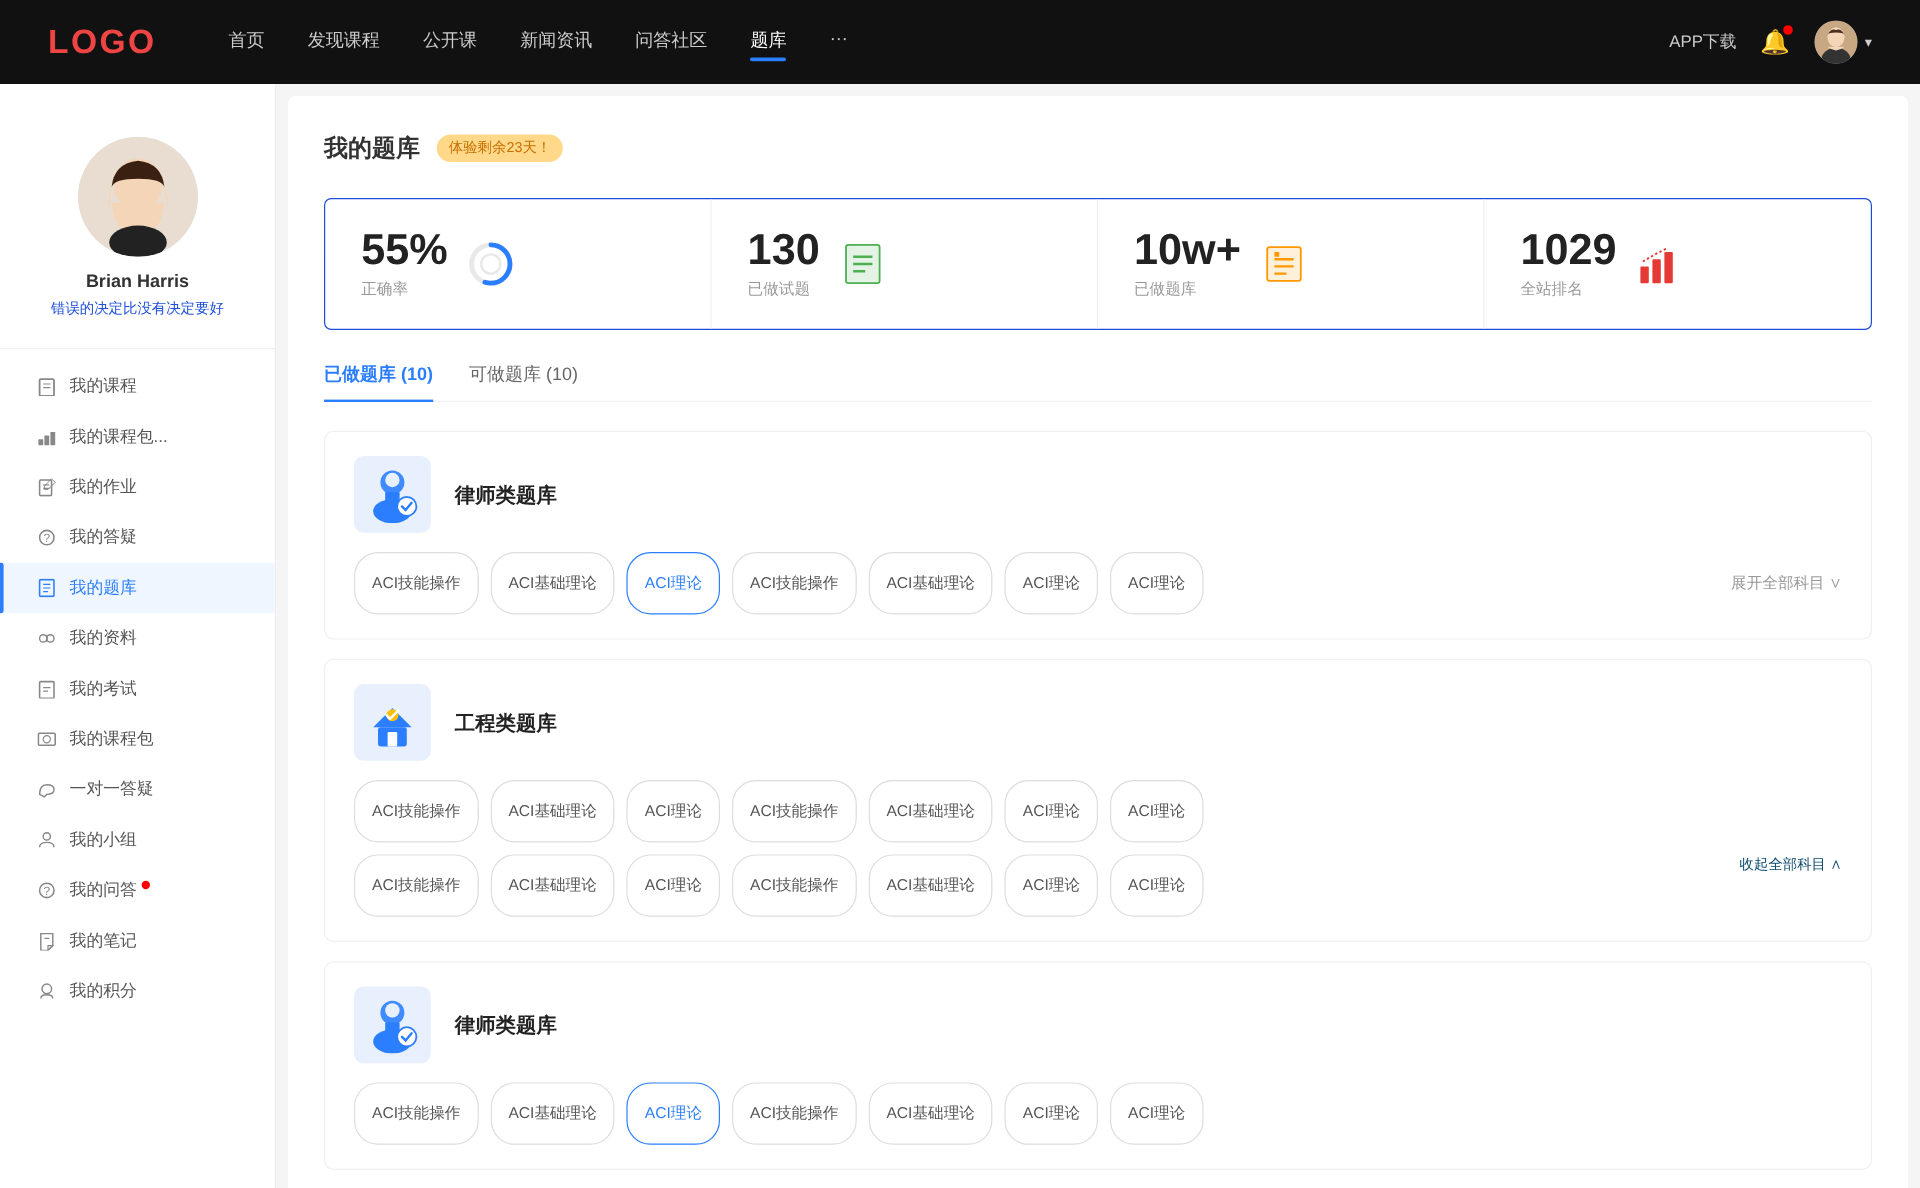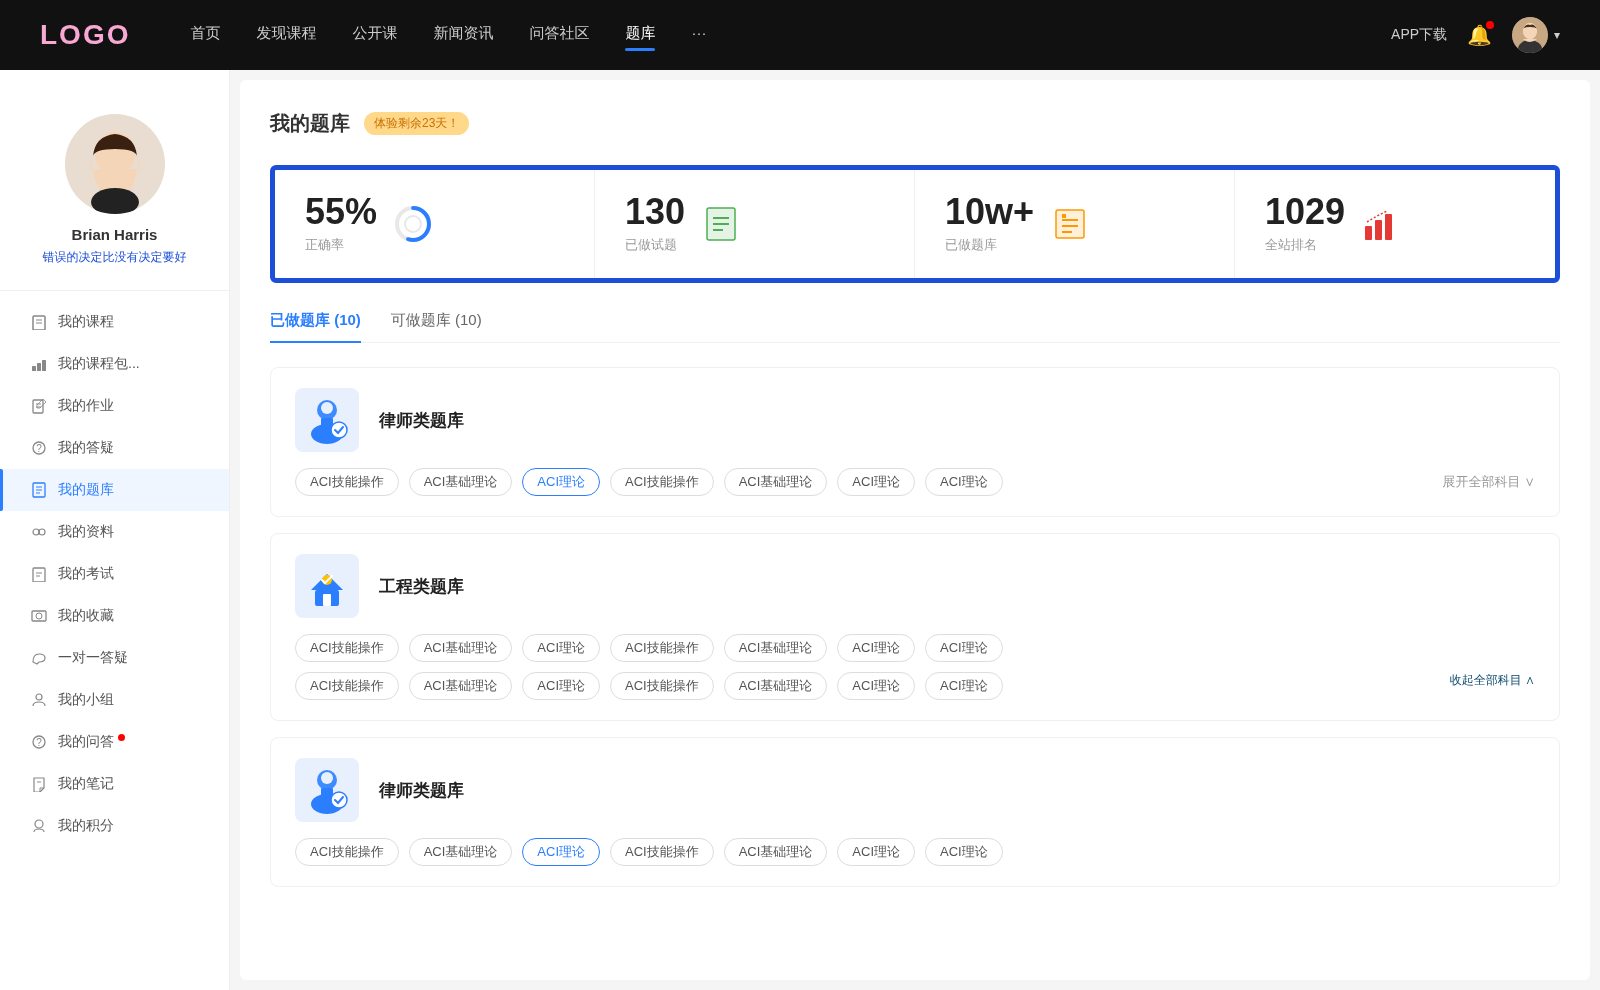--- a/index.html
+++ b/index.html
@@ -10,21 +10,21 @@
       background: #111;
       height: 70px;
       display: flex;
       align-items: center;
       padding: 0 40px;
       position: sticky;
       top: 0;
       z-index: 100;
     }
     .navbar-logo {
-      color: #f9a8d4;
+      color: #ef4444;
       font-size: 28px;
       font-weight: bold;
       letter-spacing: 2px;
       margin-right: 60px;
     }
     .navbar-nav {
       display: flex;
       gap: 36px;
       flex: 1;
     }
@@ -198,21 +198,21 @@
       padding: 3px 10px;
       border-radius: 12px;
       font-weight: 500;
     }
 
     
     .stats-row {
       display: grid;
       grid-template-columns: repeat(4, 1fr);
       gap: 0;
-      border: 5px solid #1d4ed8;
+      border: 1px solid #1d4ed8;
       border-radius: 6px;
       margin-bottom: 28px;
       overflow: hidden;
     }
     .stat-card {
       padding: 24px 30px;
       display: flex;
       align-items: center;
       gap: 16px;
       border-right: 1px solid #f0f0f0;
@@ -289,21 +289,21 @@
     }
     .tags-row {
       display: flex;
       flex-wrap: wrap;
       gap: 10px;
       align-items: center;
     }
     .tag {
       border: 1px solid #ddd;
       border-radius: 20px;
-      padding: 4px 14px;
+      padding: 16px 14px;
       font-size: 13px;
       color: #555;
       cursor: pointer;
       background: white;
     }
     .tag.active {
       border-color: #2b7fff;
       color: #2b7fff;
       background: white;
     }
@@ -455,21 +455,21 @@
         </span>
         <span>我的考试</span>
       </li>
       <li>
         <span class="menu-icon">
           <svg width="16" height="16" viewBox="0 0 16 16" fill="none">
               <rect x="1" y="3" width="14" height="10" rx="1" stroke="#888" stroke-width="1.3" fill="none"></rect>
               <circle cx="8" cy="8" r="3" stroke="#888" stroke-width="1" fill="none"></circle>
             </svg>
         </span>
-        <span>我的收藏</span>
+        <span>我的课程包</span>
       </li>
       <li>
         <span class="menu-icon">
           <svg width="16" height="16" viewBox="0 0 16 16" fill="none">
               <path d="M2 12 Q2 4 8 4 Q14 4 14 8 Q14 12 8 12 L6 14 Z" stroke="#888" stroke-width="1.2" fill="none"></path>
             </svg>
         </span>
         <span>一对一答疑</span>
       </li>
       <li>

